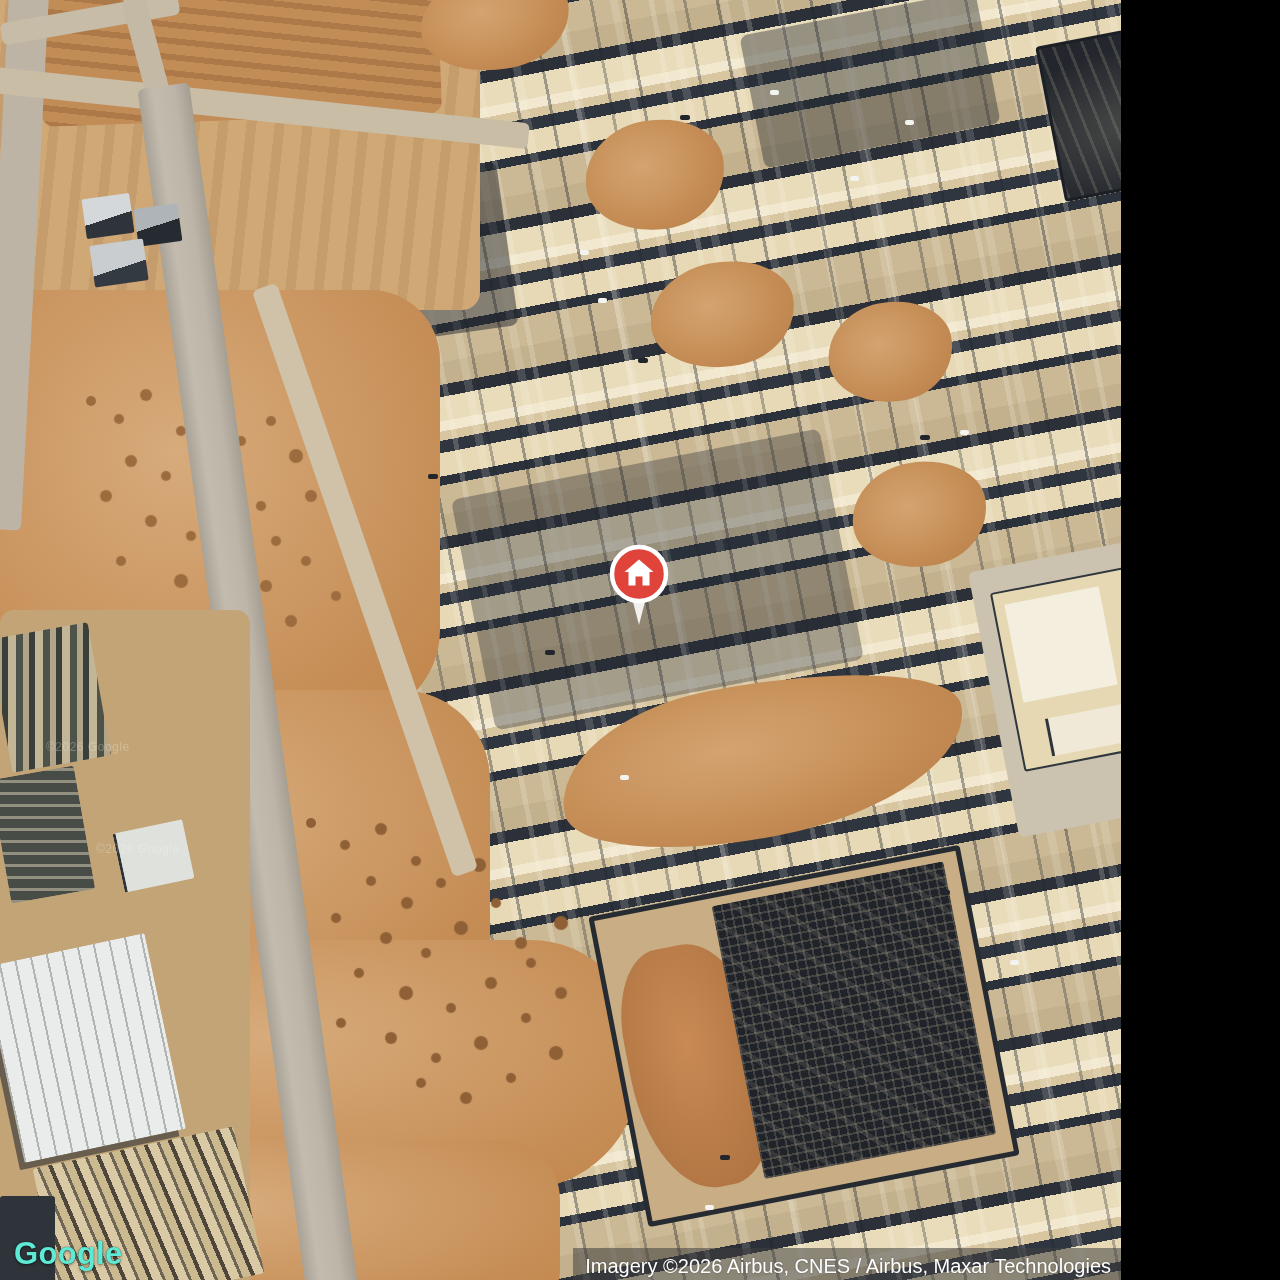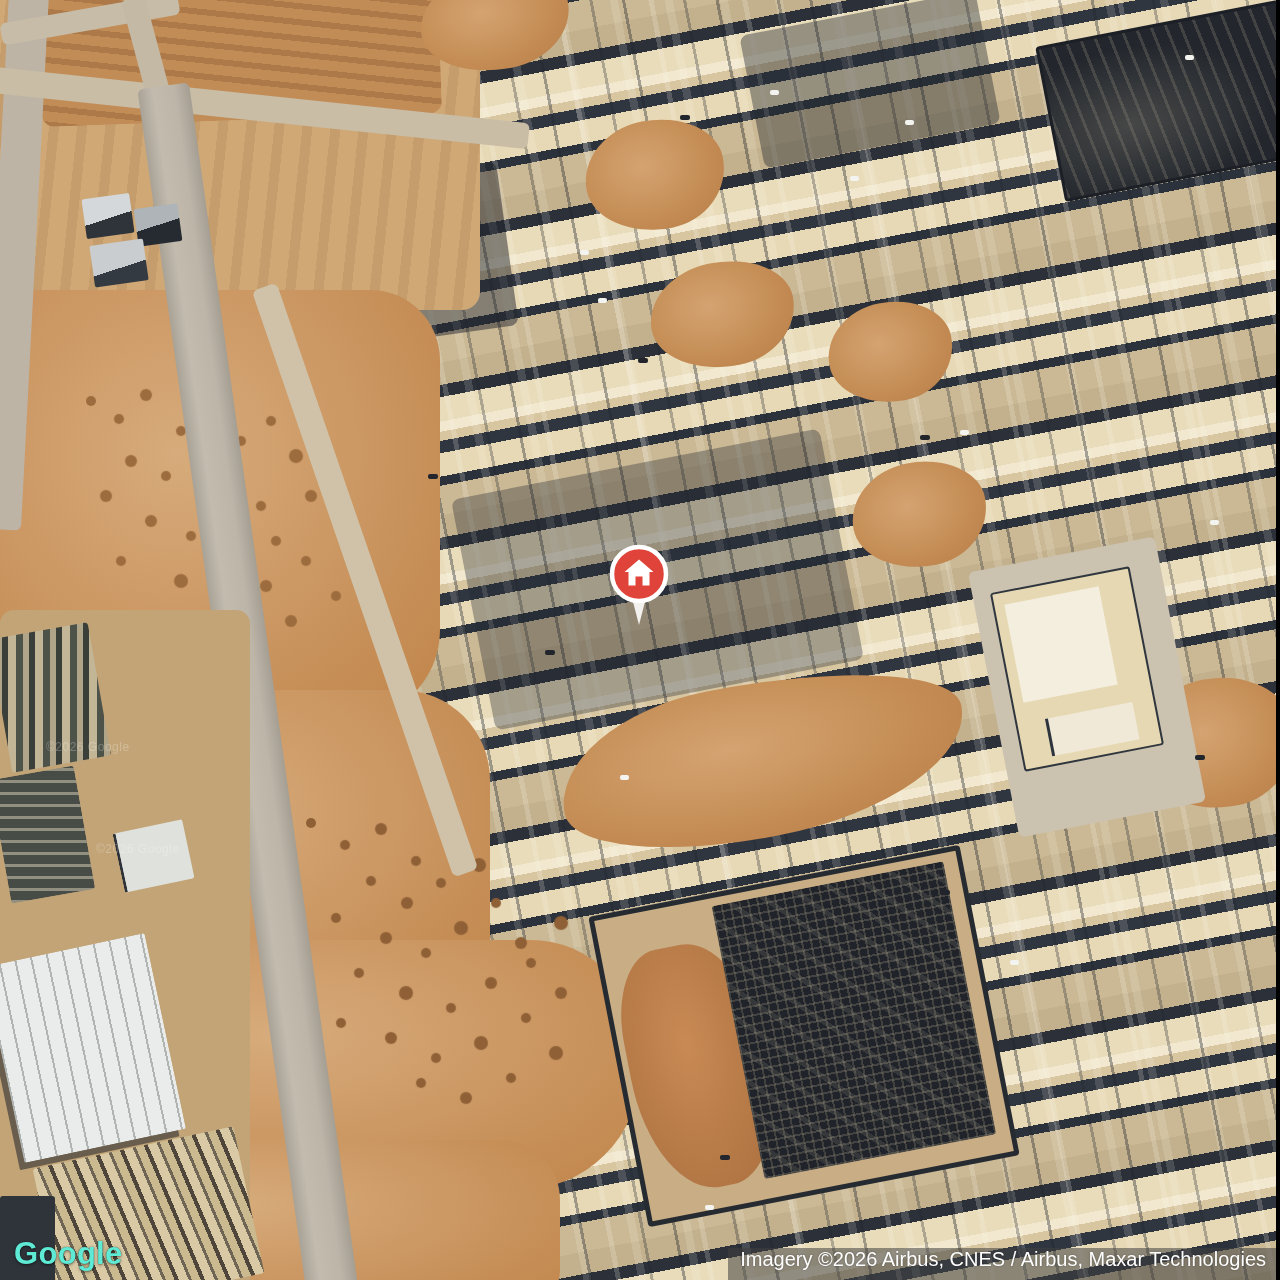--- a/index.html
+++ b/index.html
@@ -1,16 +1,16 @@
 <!DOCTYPE html>
 <html><head>
 <meta charset="utf-8">
 <style>
   html,body{margin:0;padding:0;background:#000;}
-  #stage{position:relative;width:1276px;height:1280px;overflow:hidden;
+  #stage{position:relative;width:1121px;height:1280px;overflow:hidden;
          font-family:"Liberation Sans",sans-serif;}
   .abs{position:absolute;}
   .r11{transform:rotate(-11deg);}
   
   .base{left:0;top:0;width:1280px;height:1280px;
         background:linear-gradient(100deg,#c8a271 0%,#cfad7e 40%,#d2b286 100%);}
   
   .city{left:320px;top:-50px;width:970px;height:1390px;
     background:
       repeating-linear-gradient(79deg, rgba(32,37,45,.38) 0 3px, transparent 3px 26px,
@@ -68,21 +68,21 @@
         repeating-linear-gradient(90deg, rgba(195,180,150,.20) 0 2px, transparent 2px 9px),
         #20242a;border-radius:3px;}
   
   .bigbldg{transform:rotate(-11deg);background:#e7d8b4;border:2px solid #30363e;border-radius:3px;}
   .bigbldg .roof{position:absolute;left:10px;top:12px;width:96px;height:100px;background:#f3eedd;}
   .bigbldg .annex{position:absolute;left:28px;top:132px;width:86px;height:38px;
       background:#f0e9d7;border-left:3px solid #2e343b;}
   
   .google-logo{left:14px;top:1236px;color:#5eead4;font-size:31px;font-weight:700;
       letter-spacing:.3px;text-shadow:0 1px 3px rgba(0,0,0,.5),0 0 1px rgba(0,0,0,.6);}
-  .attrib{right:0;bottom:0;height:30px;display:flex;align-items:flex-start;
+  .attrib{right:0;bottom:0;height:30px;display:flex;align-items:flex-end;
       background:rgba(64,64,64,.55);color:#fff;font-size:20px;
       padding:0 10px 2px 12px;text-shadow:0 0 2px rgba(0,0,0,.35);white-space:nowrap;}
   .wm{color:rgba(255,255,255,.25);font-size:12px;letter-spacing:.5px;}
 </style>
 </head>
 <body>
 
 <div id="stage">
 
   <div class="abs base"></div>

